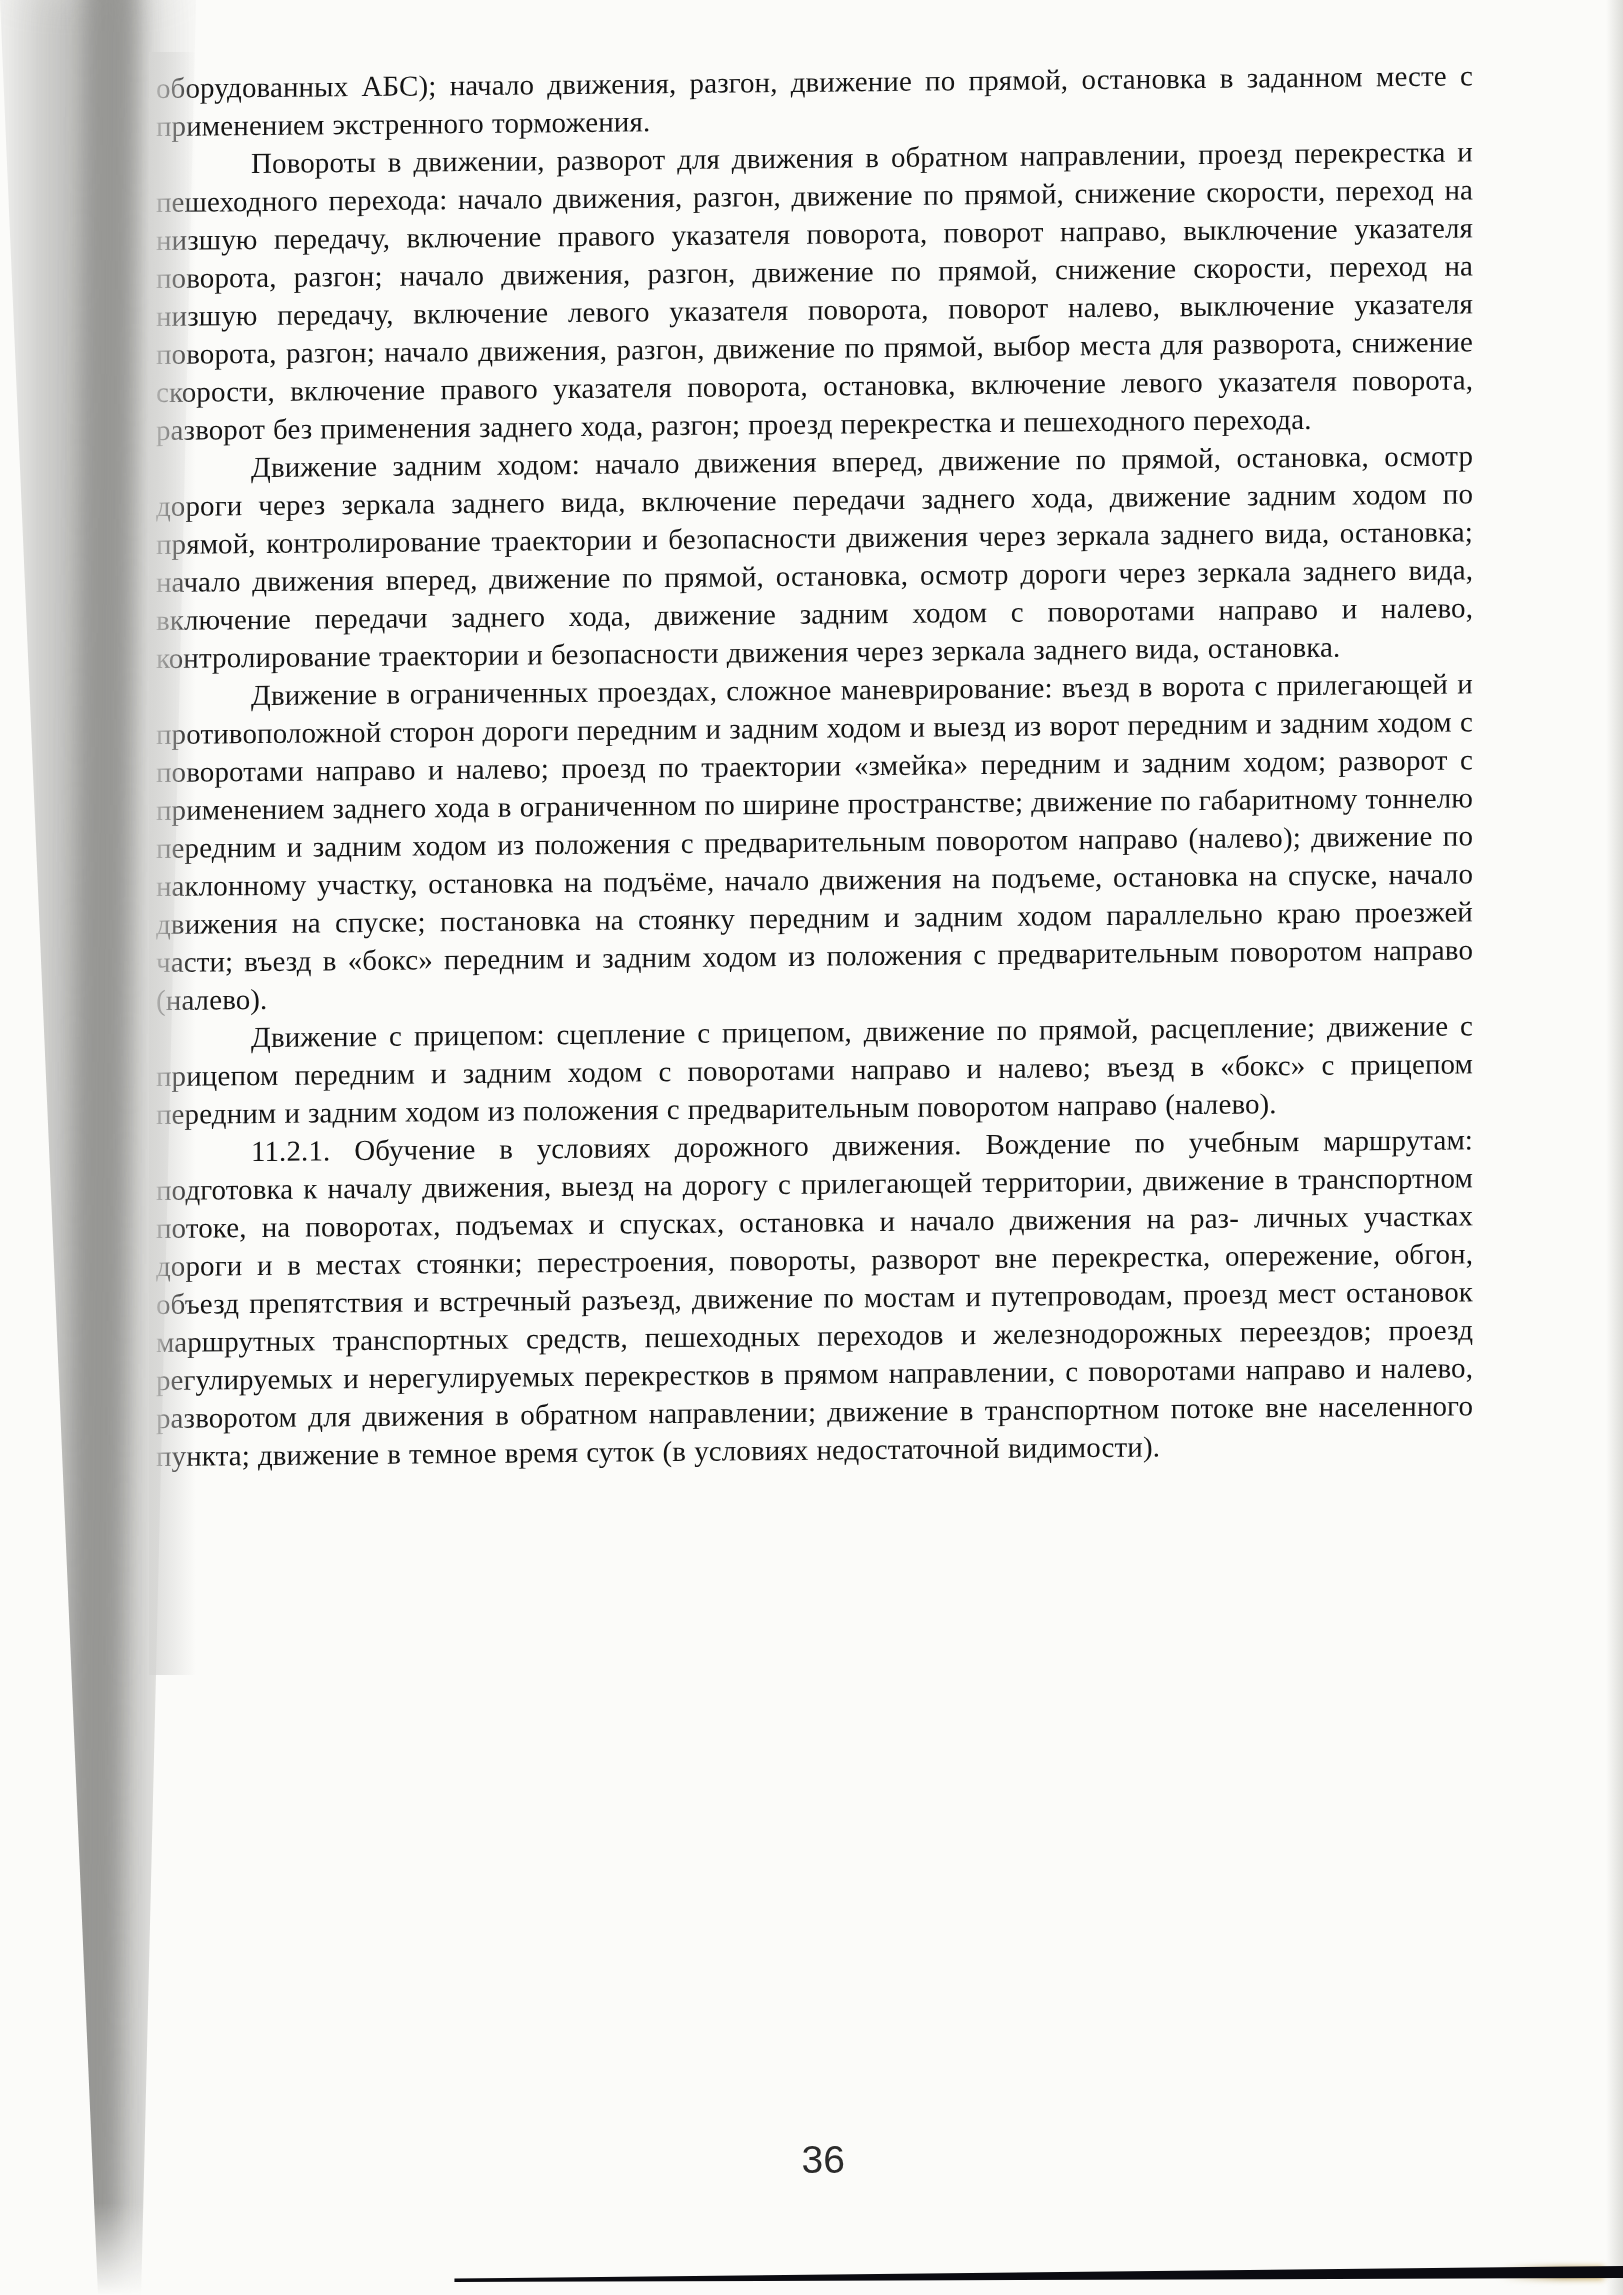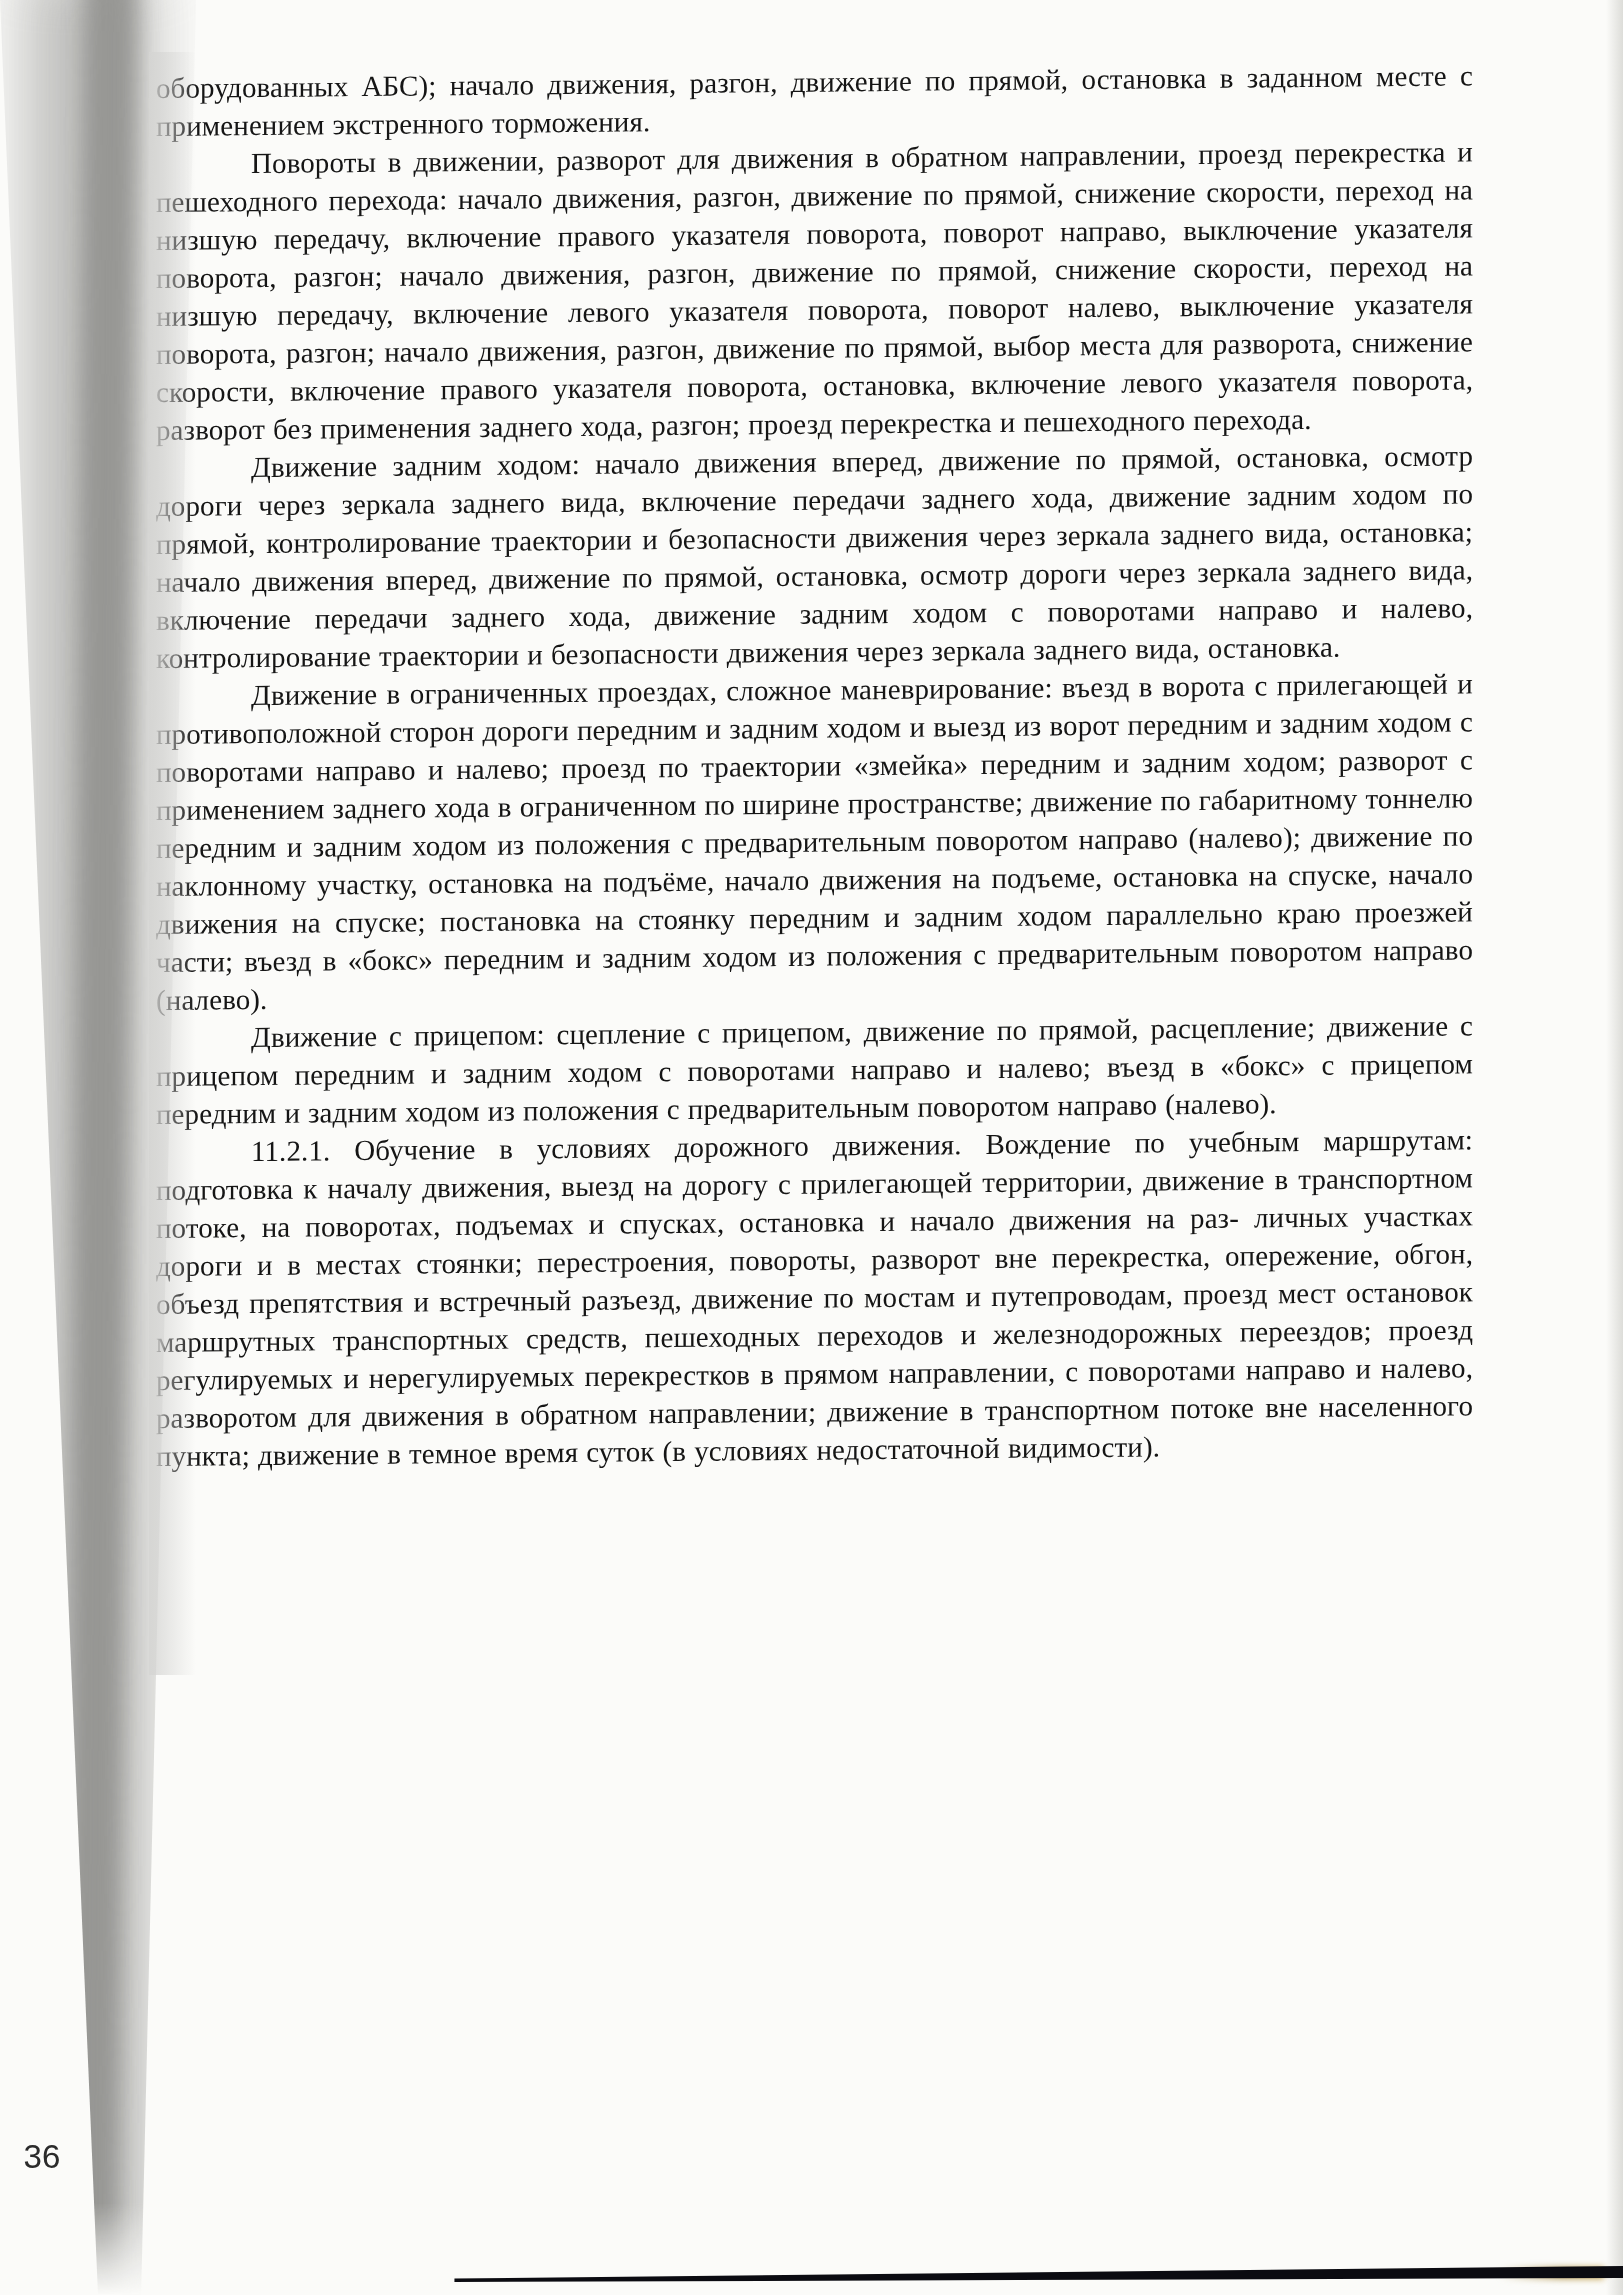--- a/index.html
+++ b/index.html
@@ -82,23 +82,23 @@
     width: 17px; height: 2295px;
     background: linear-gradient(to right, rgba(213,213,208,0), rgba(208,208,203,0.7));
     z-index: 4;
   }
 
   
   .page-number {
     position: absolute;
     left: 0; right: 0;
     top: 2138px;
-    text-align: left;
+    text-align: center;
     font-family: "Liberation Sans", "DejaVu Sans", sans-serif;
-    font-size: 33px;
+    font-size: 39px;
     color: var(--pagenum, #2b2b2b);
     z-index: 3;
     padding-left: 23.6px; 
   }
 
   
   .bottom-line-wrap {
     position: absolute;
     left: 0; top: 2245px;
     width: 1623px; height: 50px;

